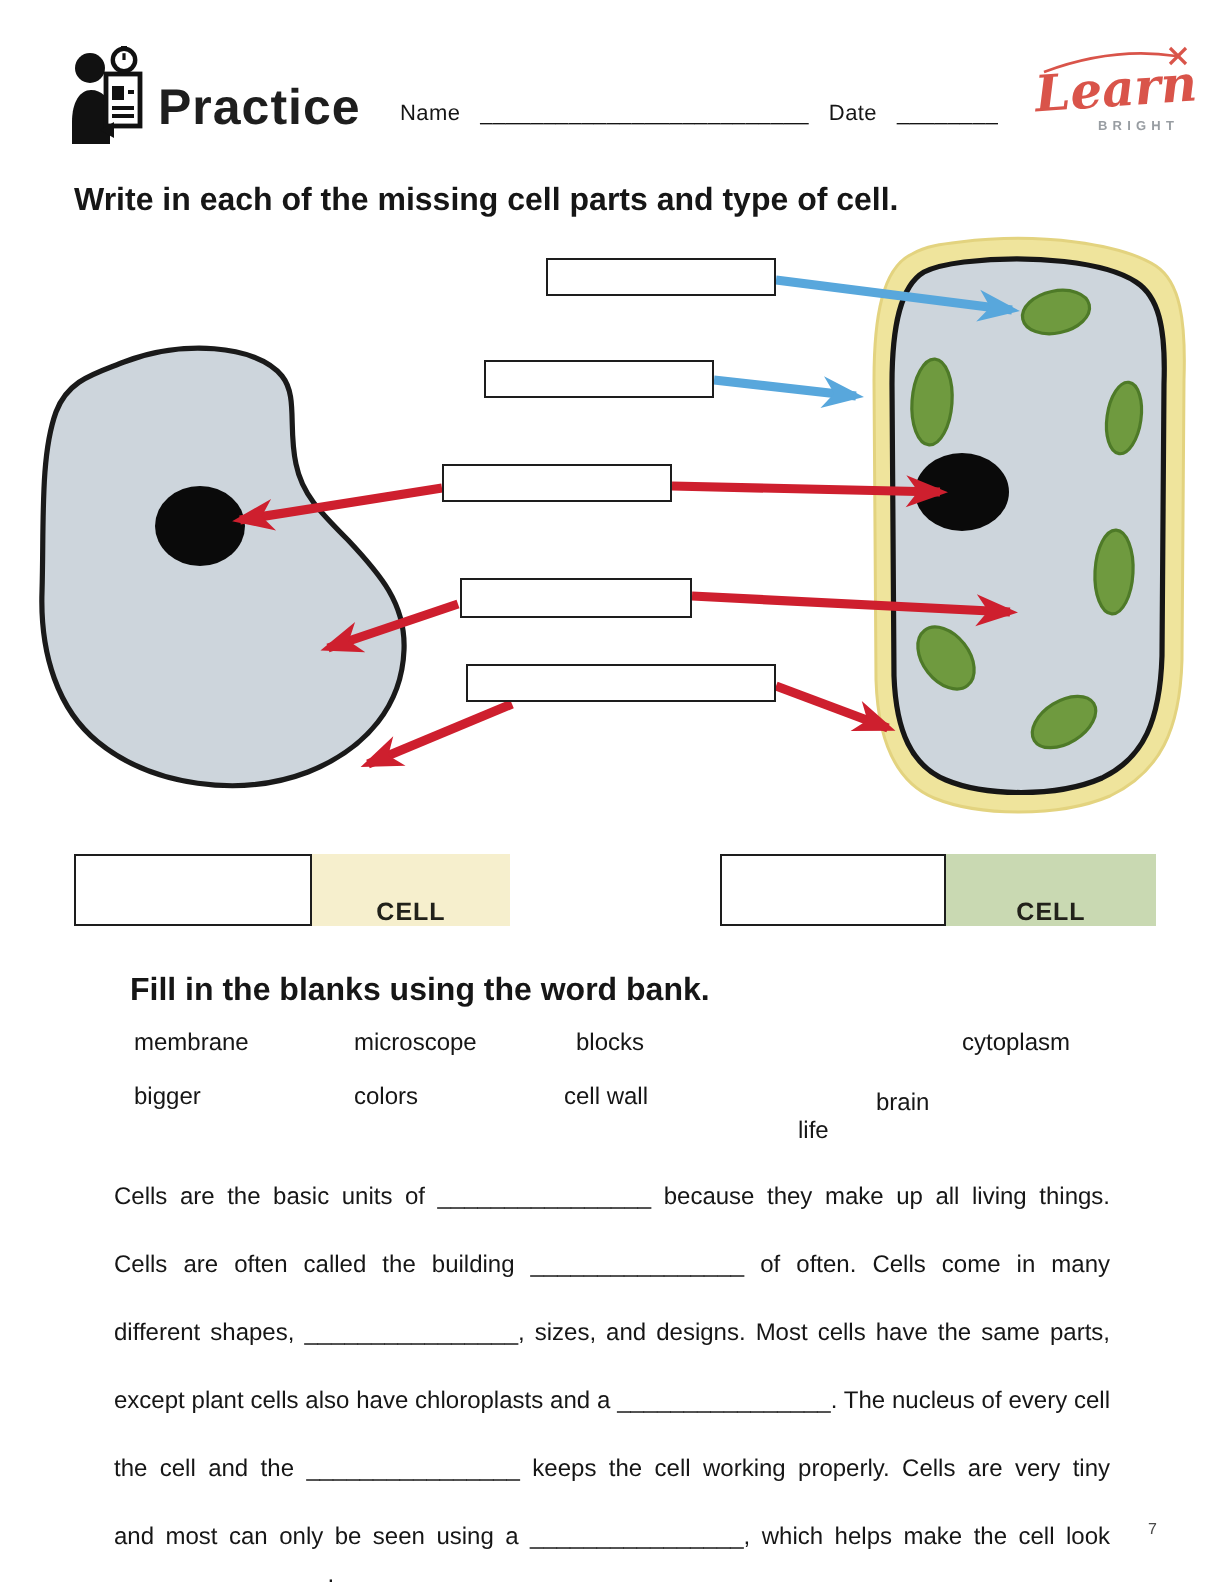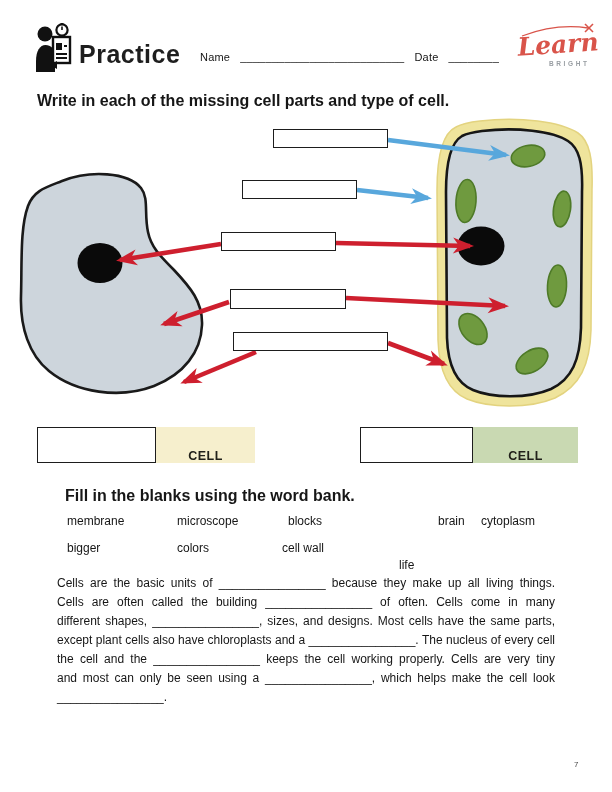--- a/index.html
+++ b/index.html
@@ -40,21 +40,21 @@
   .tag{position:absolute;top:427px;height:36px;display:flex;align-items:flex-end;justify-content:center;
        font-size:12.5px;font-weight:bold;color:#21211a;letter-spacing:.5px;}
   .tag-left{left:156px;width:99px;background:#f6efcd;}
   .tag-right{left:473px;width:105px;background:#c9d9b2;}
 
   
   .wb{position:absolute;font-size:12px;color:#161616;}
 
   
   .para{position:absolute;left:57px;top:574px;width:498px;font-size:12px;color:#161616;}
-  .pline{height:19px;line-height:19px;text-align:justify;text-align-last:justify;white-space:nowrap;}
+  .pline{height:19px;line-height:19px;text-align:justify;text-align-last:justify;white-space:nowrap;margin-top:15px;}
   .plast{height:19px;line-height:19px;text-align:left;}
 
   .pagenum{position:absolute;left:574px;top:760px;font-size:8px;color:#4a4a4a;}
 </style>
 </head>
 <body>
 
 <div class="page">
 
   <svg class="hdr-icon" style="position:absolute;left:33px;top:23px;" width="46" height="50" viewBox="0 0 46 50">
@@ -146,21 +146,21 @@
   <div class="tag tag-right">
       <span>CELL</span>
     </div>
 
   <div class="instr instr2">Fill in the blanks using the word bank.</div>
 
   <div>
     <span class="wb" style="left:67px;top:514px;">membrane</span>
     <span class="wb" style="left:177px;top:514px;">microscope</span>
     <span class="wb" style="left:288px;top:514px;">blocks</span>
-    <span class="wb" style="left:399px;top:514px;padding-left:39px;">brain</span>
+    <span class="wb" style="left:399px;top:544px;padding-left:39px;">brain</span>
     <span class="wb" style="left:481px;top:514px;">cytoplasm</span>
     <span class="wb" style="left:67px;top:541px;">bigger</span>
     <span class="wb" style="left:177px;top:541px;">colors</span>
     <span class="wb" style="left:282px;top:541px;">cell wall</span>
     <span class="wb" style="left:399px;top:558px;">life</span>
   </div>
 
   <div class="para">
     <div class="pline">Cells are the basic units of ________________ because they make up all living things.</div>
     <div class="pline">Cells are often called the building ________________ of often. Cells come in many</div>

